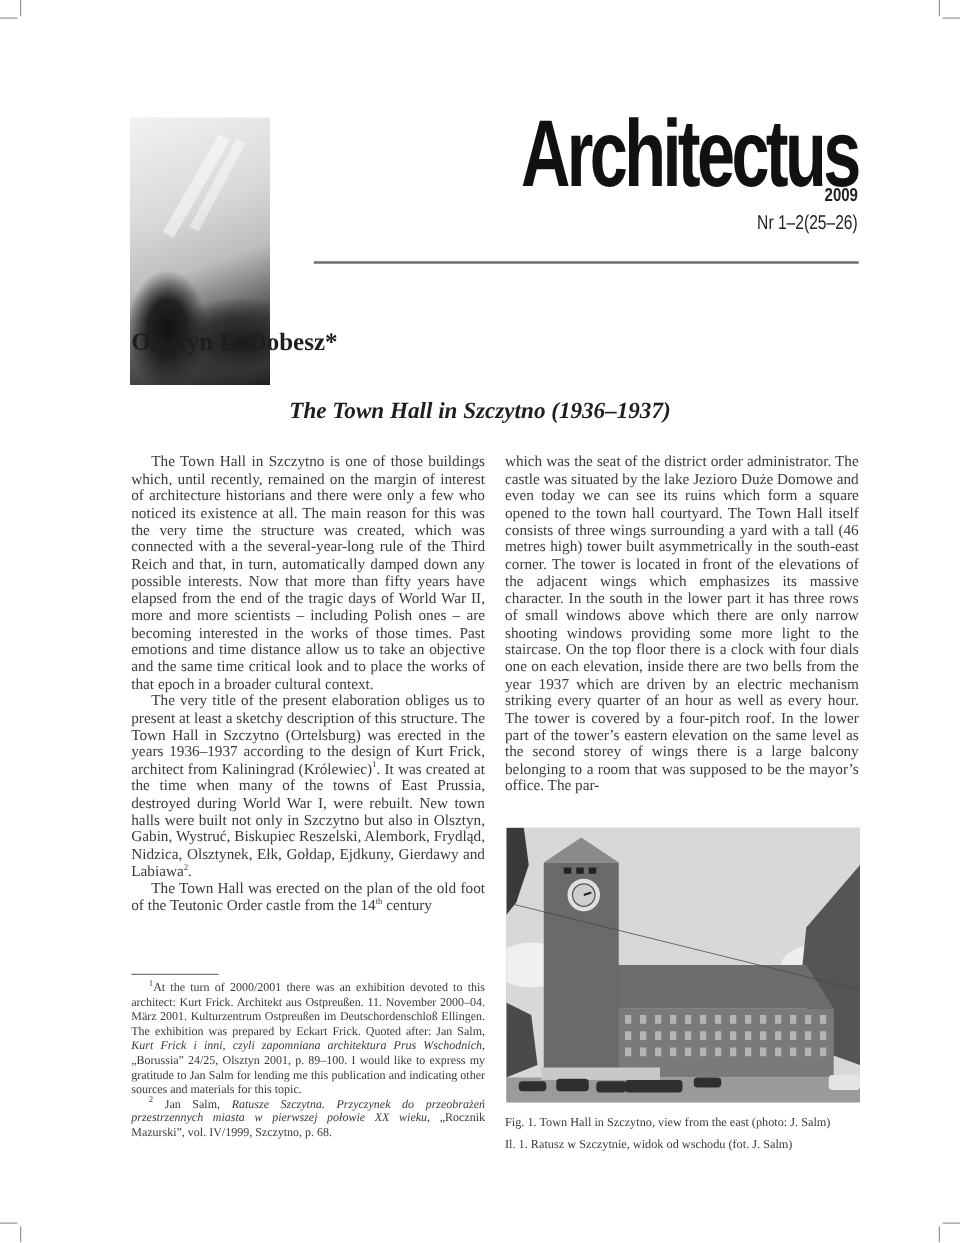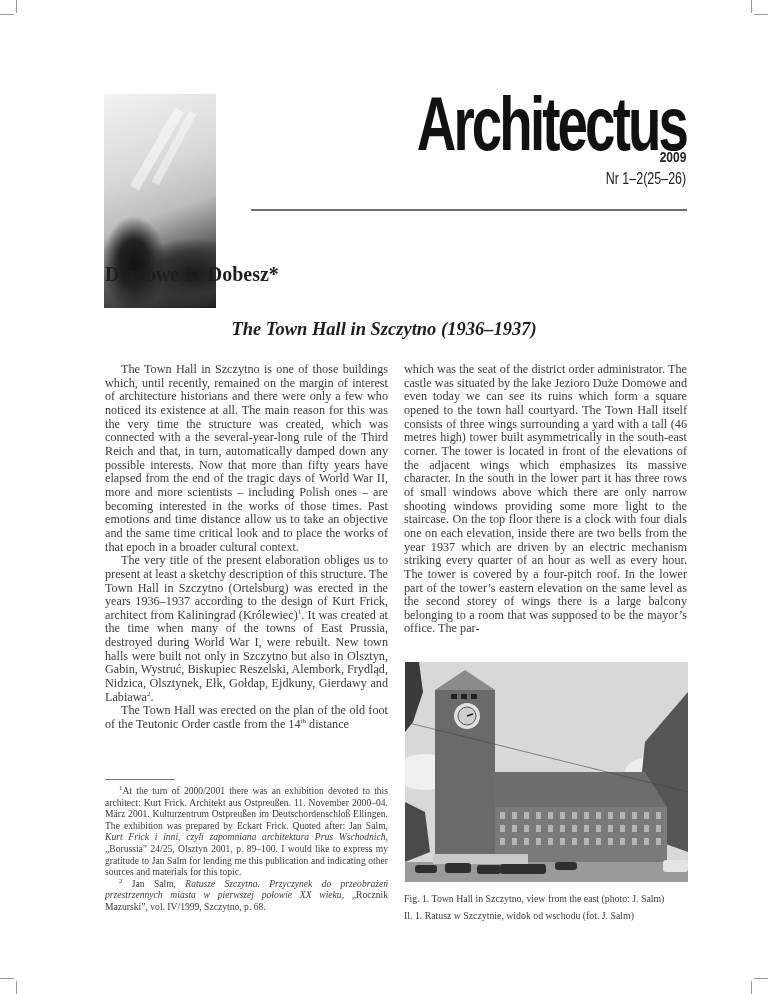--- a/index.html
+++ b/index.html
@@ -54,27 +54,27 @@
 <div class="crop" style="left:16px;top:981px;width:1px;height:13px;"></div>
 <div class="crop" style="left:754px;top:978px;width:14px;height:1px;"></div>
 <div class="crop" style="left:751px;top:981px;width:1px;height:13px;"></div>
 
 <div class="masthead-img"></div>
 <div class="journal-title">Architectus</div>
 <div class="journal-year">2009</div>
 <div class="journal-issue">Nr 1–2(25–26)</div>
 <div class="rule"></div>
 
-<div class="author">Domowe L. Dobesz*</div>
+<div class="author">Olsztyn L. Dobesz*</div>
 <div class="article-title">The Town Hall in Szczytno (1936–1937)</div>
 
 <div class="col col-left">
   <p>The Town Hall in Szczytno is one of those buildings which, until recently, remained on the margin of interest of architecture historians and there were only a few who noticed its existence at all. The main reason for this was the very time the structure was created, which was connected with a the several-year-long rule of the Third Reich and that, in turn, automatically damped down any possible interests. Now that more than fifty years have elapsed from the end of the tragic days of World War II, more and more scientists – including Polish ones – are becoming interested in the works of those times. Past emotions and time distance allow us to take an objective and the same time critical look and to place the works of that epoch in a broader cultural context.</p>
   <p><span>The very title of the present elaboration obliges us to present at least a sketchy description of this structure. The Town Hall in Szczytno (Ortelsburg) was erected in the years 1936–1937 according to the design of Kurt Frick, architect from Kaliningrad (Królewiec)</span><sup>1</sup><span>. It was created at the time when many of the towns of East Prussia, destroyed during World War I, were rebuilt. New town halls were built not only in Szczytno but also in Olsztyn, Gabin, Wystruć, Biskupiec Reszelski, Alembork, Frydląd, Nidzica, Olsztynek, Ełk, Gołdap, Ejdkuny, Gierdawy and Labiawa</span><sup>2</sup><span>.</span></p>
-  <p><span>The Town Hall was erected on the plan of the old foot of the Teutonic Order castle from the 14</span><sup>th</sup><span> distance</span></p>
+  <p><span>The Town Hall was erected on the plan of the old foot of the Teutonic Order castle from the 14</span><sup>th</sup><span> century</span></p>
 </div>
 
 <div class="fn-rule"></div>
 <div class="footnotes">
   <p><sup>1</sup><span>At the turn of 2000/2001 there was an exhibition devoted to this architect: Kurt Frick. Architekt aus Ostpreußen. 11. November 2000–04. März 2001. Kulturzentrum Ostpreußen im Deutschordenschloß Ellingen. The exhibition was prepared by Eckart Frick. Quoted after: Jan Salm, </span><i>Kurt Frick i inni, czyli zapomniana architektura Prus Wschodnich</i><span>, „Borussia” 24/25, Olsztyn 2001, p. 89–100. I would like to express my gratitude to Jan Salm for lending me this publication and indicating other sources and materials for this topic.</span></p>
   <p><sup>2</sup><span> Jan Salm, </span><i>Ratusze Szczytna. Przyczynek do przeobrażeń przestrzennych miasta w pierwszej połowie XX wieku</i><span>, „Rocznik Mazurski”, vol. IV/1999, Szczytno, p. 68.</span></p>
 </div>
 
 <div class="col col-right">
   <p class="cont">which was the seat of the district order administrator. The castle was situated by the lake Jezioro Duże Domowe and even today we can see its ruins which form a square opened to the town hall courtyard. The Town Hall itself consists of three wings surrounding a yard with a tall (46 metres high) tower built asymmetrically in the south-east corner. The tower is located in front of the elevations of the adjacent wings which emphasizes its massive character. In the south in the lower part it has three rows of small windows above which there are only narrow shooting windows providing some more light to the staircase. On the top floor there is a clock with four dials one on each elevation, inside there are two bells from the year 1937 which are driven by an electric mechanism striking every quarter of an hour as well as every hour. The tower is covered by a four-pitch roof. In the lower part of the tower’s eastern elevation on the same level as the second storey of wings there is a large balcony belonging to a room that was supposed to be the mayor’s office. The par-</p>

